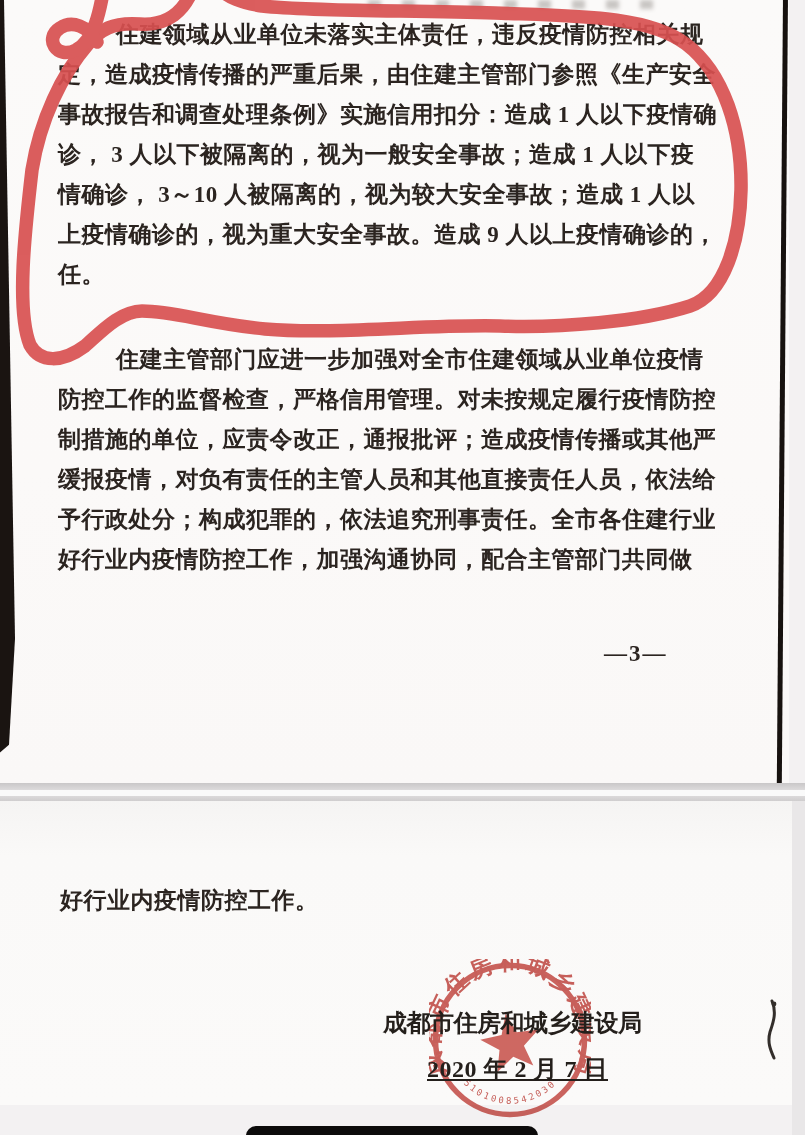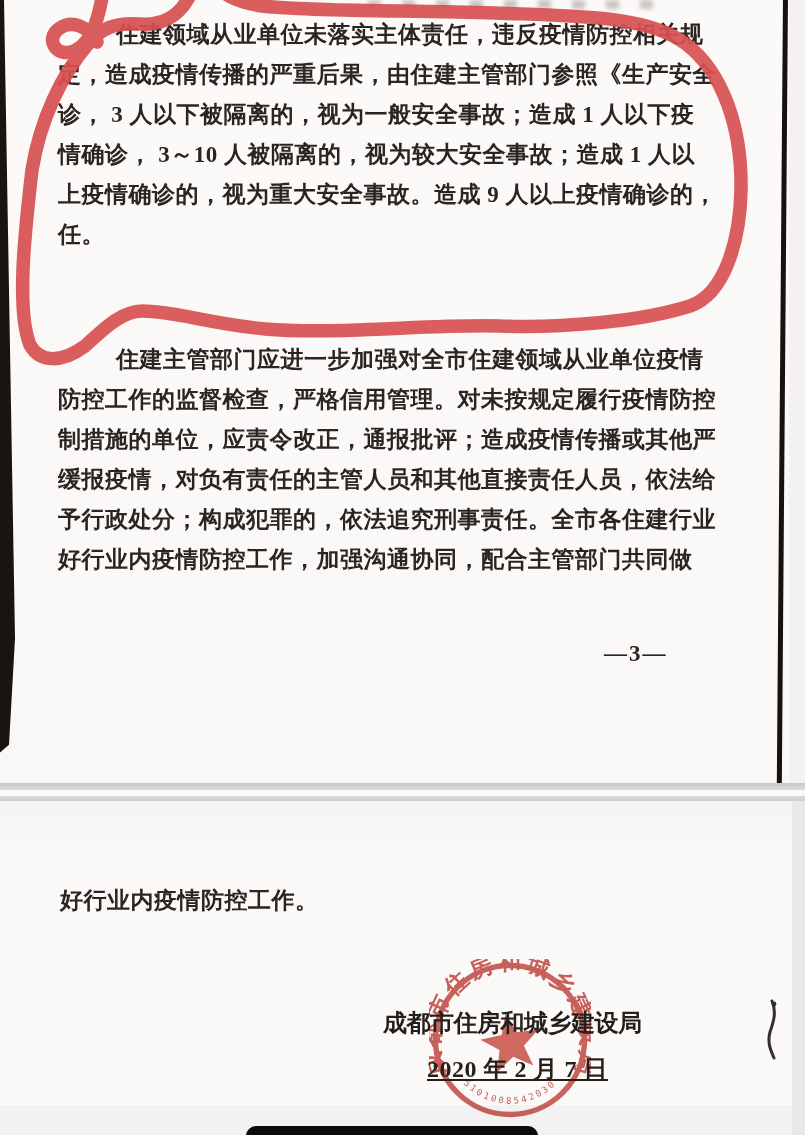--- a/index.html
+++ b/index.html
@@ -66,20 +66,21 @@
 <body>
 
 <div id="shot">
 
   <div class="page1">
     <div class="ghost-marks"></div>
 
     <div class="para doc-text" id="para1">
       <div class="line indent">住建领域从业单位未落实主体责任，违反疫情防控相关规</div>
       <div class="line">定，造成疫情传播的严重后果，由住建主管部门参照《生产安全</div>
+      <div class="line">事故报告和调查处理条例》实施信用扣分：造成 1 人以下疫情确</div>
       <div class="line">诊， 3 人以下被隔离的，视为一般安全事故；造成 1 人以下疫</div>
       <div class="line">情确诊， 3～10 人被隔离的，视为较大安全事故；造成 1 人以</div>
       <div class="line">上疫情确诊的，视为重大安全事故。造成 9 人以上疫情确诊的，</div>
       <div class="line">任。</div>
     </div>
 
     <div class="para doc-text" id="para2">
       <div class="line indent">住建主管部门应进一步加强对全市住建领域从业单位疫情</div>
       <div class="line">防控工作的监督检查，严格信用管理。对未按规定履行疫情防控</div>
       <div class="line">制措施的单位，应责令改正，通报批评；造成疫情传播或其他严</div>

